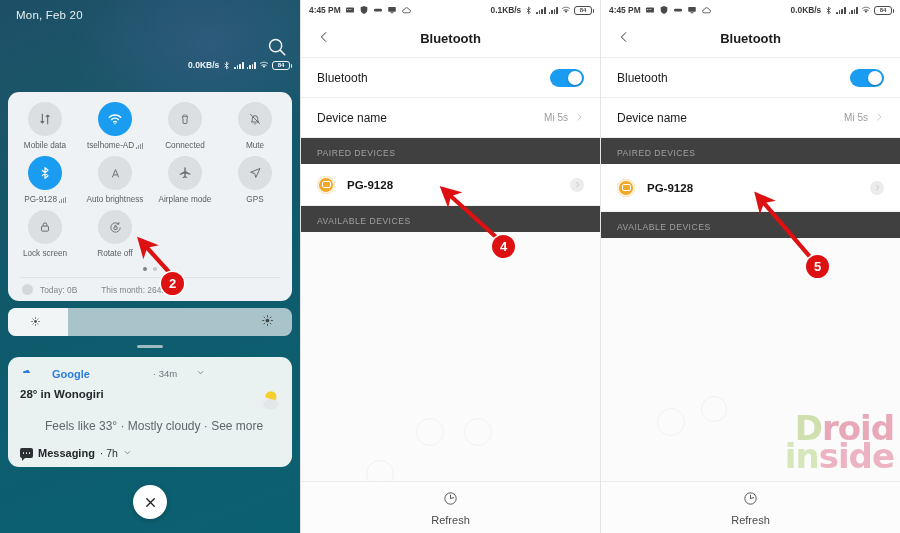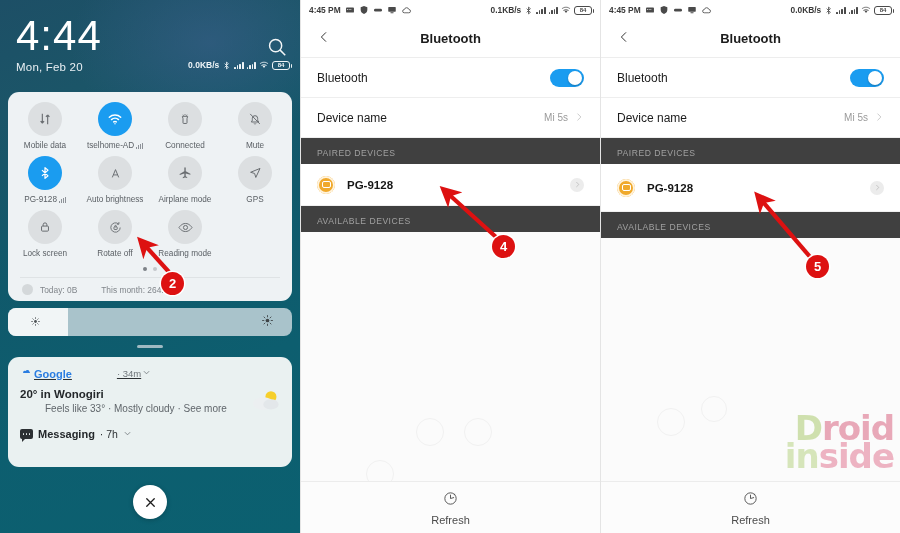--- a/index.html
+++ b/index.html
@@ -108,26 +108,26 @@
   .bright .sun-l { position:absolute; left: 22px; color:#4f5457; }
   .bright .sun-r { position:absolute; right: 18px; color:#3e4346; }
 
   .handle { width: 26px; height: 3px; border-radius:2px; background:#9fb9c2; margin: 9px auto 0; }
 
   
   .notif-card {
     margin: 9px 8px 0 8px; background: #eaf1f1; border-radius: 11px;
     padding: 10px 12px 8px 12px; color:#2c3033; position: relative; min-height: 110px;
   }
-  .notif-head { display:flex; align-items:center; gap:1px; font-size:10.5px;text-decoration:underline; }
+  .notif-head { display:flex; align-items:center; gap:19px; font-size:10.5px; }
   .notif-head .src { color:#2b7de1; font-weight:bold; font-size: 11px; }
   .notif-head .meta { color:#6f757a; font-size: 9.5px; margin-left: 44px; }
   .chev-sm { color:#70767b; font-size:9px; }
   .notif-title { font-size: 11.5px; font-weight: bold; margin-top: 8px; color:#23272a; }
-  .notif-sub { font-size: 10px; color:#60666b; margin-top: 3px; padding-left: 25px; }
+  .notif-sub { font-size: 12px; color:#60666b; margin-top: 19px; padding-left: 25px; }
   .notif-weather {
     position:absolute; right: 14px; top: 32px; width: 30px; height: 22px;
   }
   .notif-row2 {
     display:flex; align-items:center; gap:5px; margin-top: 14px; font-size:10.5px;
   }
   .notif-row2 .src { font-weight: bold; color:#23272a; font-size: 11px; text-align: center; }
   .msg-ic {
     width:13px; height:10px; background:#2c3033; border-radius:2px;
     display:inline-flex; align-items:center; justify-content:center; gap:1.3px;
@@ -236,21 +236,20 @@
   }
 </style>
 </head>
 <body>
 
 <div class="stage">
 
   <div class="panel1">
 
     <div class="p1-top">
-      <div class="p1-clock">4:44</div>
       <div class="p1-date">Mon, Feb 20</div>
 
       <div class="p1-search">
         <svg viewBox="0 0 24 24" width="22" height="22" fill="none" stroke="#ffffff" stroke-width="1.6">
           <circle cx="10.5" cy="10.5" r="6.6"></circle>
             <line x1="15.4" y1="15.4" x2="21" y2="21"></line>
         </svg>
       </div>
 
       <div class="p1-statusline">
@@ -398,29 +397,20 @@
             <svg viewBox="0 0 24 24" width="17" height="17" fill="none" stroke="currentColor" stroke-width="1.3">
               <path d="M18.6 12a6.6 6.6 0 1 1-2.3-5"></path>
               <path d="M16.8 4.4v2.9h-2.9"></path>
               <rect x="9.8" y="11.2" width="4.6" height="3.6" rx=".7"></rect>
               <path d="M10.9 11.2v-1a1.1 1.1 0 0 1 2.3 0v1"></path>
             </svg>
           </div>
           <div class="qs-label">Rotate off</div>
         </div>
 
-        <div class="qs-tile">
-          <div class="qs-circle">
-            <svg viewBox="0 0 24 24" width="17" height="17" fill="none" stroke="currentColor" stroke-width="1.4">
-              <path d="M2.8 12S6.3 6.3 12 6.3 21.2 12 21.2 12 17.7 17.7 12 17.7 2.8 12 2.8 12z"></path>
-              <circle cx="12" cy="12" r="2.9"></circle>
-            </svg>
-          </div>
-          <div class="qs-label">Reading mode</div>
-        </div>
       </div>
 
       <div class="qs-dots">
         <span class="active"></span>
         <span></span>
       </div>
 
       <div class="qs-data">
         <span class="circ"></span>
         <span>Today: 0B</span>
@@ -457,21 +447,21 @@
           </svg>
         </span>
         <span class="src">Google</span>
         <span class="meta">· 34m</span>
         <span class="chev-sm">
           <svg viewBox="0 0 24 24" width="9" height="9" fill="none" stroke="#70767b" stroke-width="2.2">
               <path d="M5 8.5l7 7 7-7"></path>
             </svg>
         </span>
       </div>
-      <div class="notif-title">20° in Wonogiri</div>
+      <div class="notif-title">28° in Wonogiri</div>
       <div class="notif-sub">Feels like 33° · Mostly cloudy · See more</div>
 
       <div class="notif-weather">
         <svg viewBox="0 0 40 28" width="34" height="24">
           <circle cx="27" cy="9" r="6.5" fill="#f6cf2b"></circle>
           <ellipse cx="18" cy="17" rx="12" ry="7.5" fill="#eceff1"></ellipse>
           <ellipse cx="27" cy="18" rx="9" ry="6" fill="#e3e7ea"></ellipse>
         </svg>
       </div>
 

